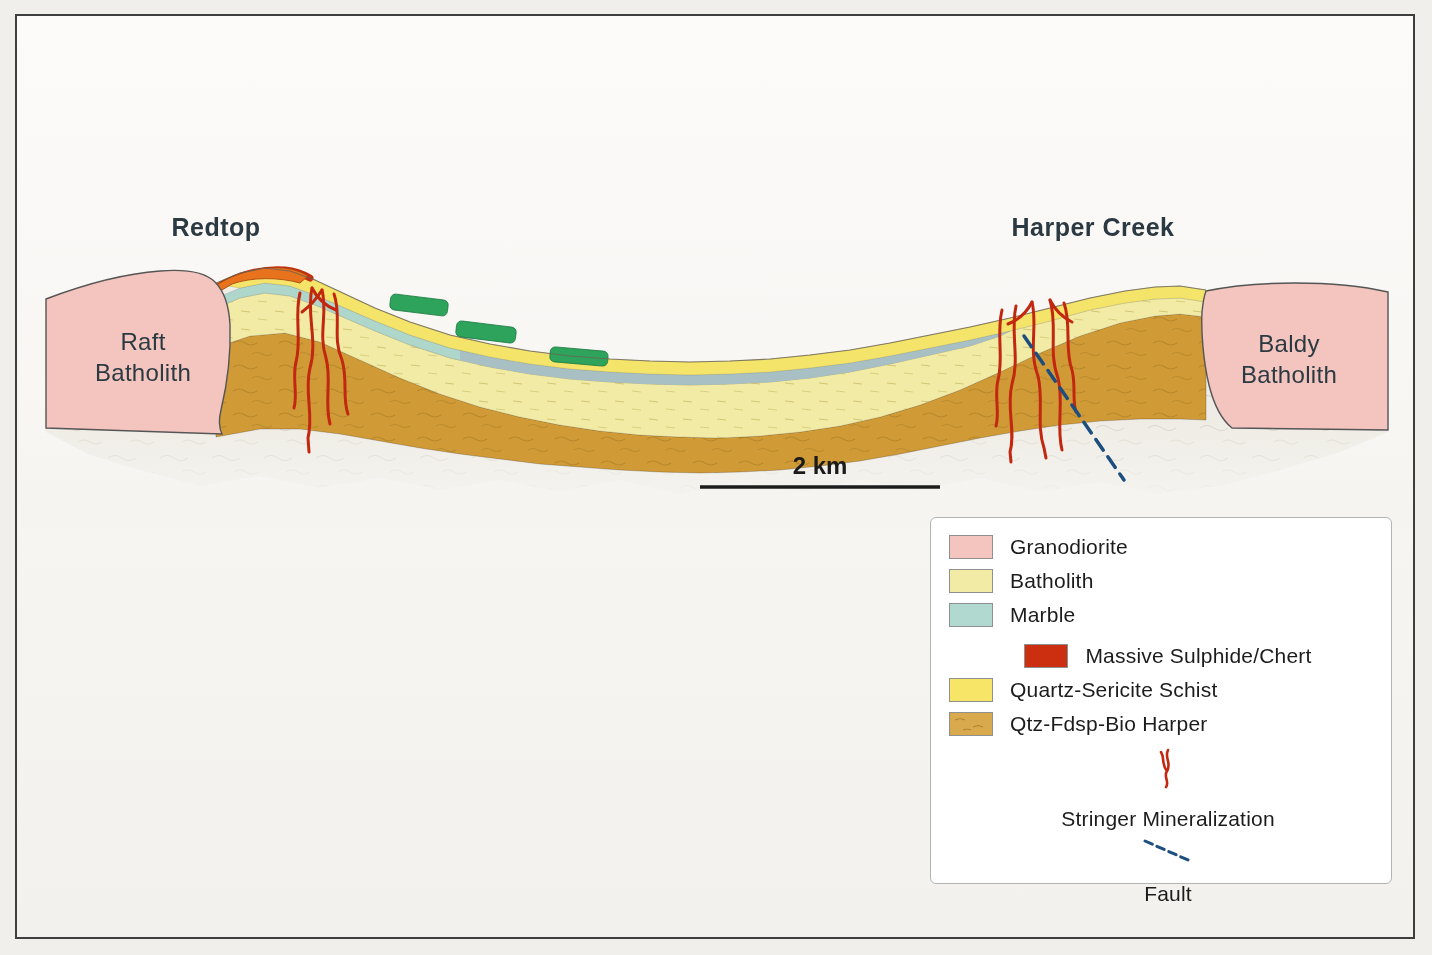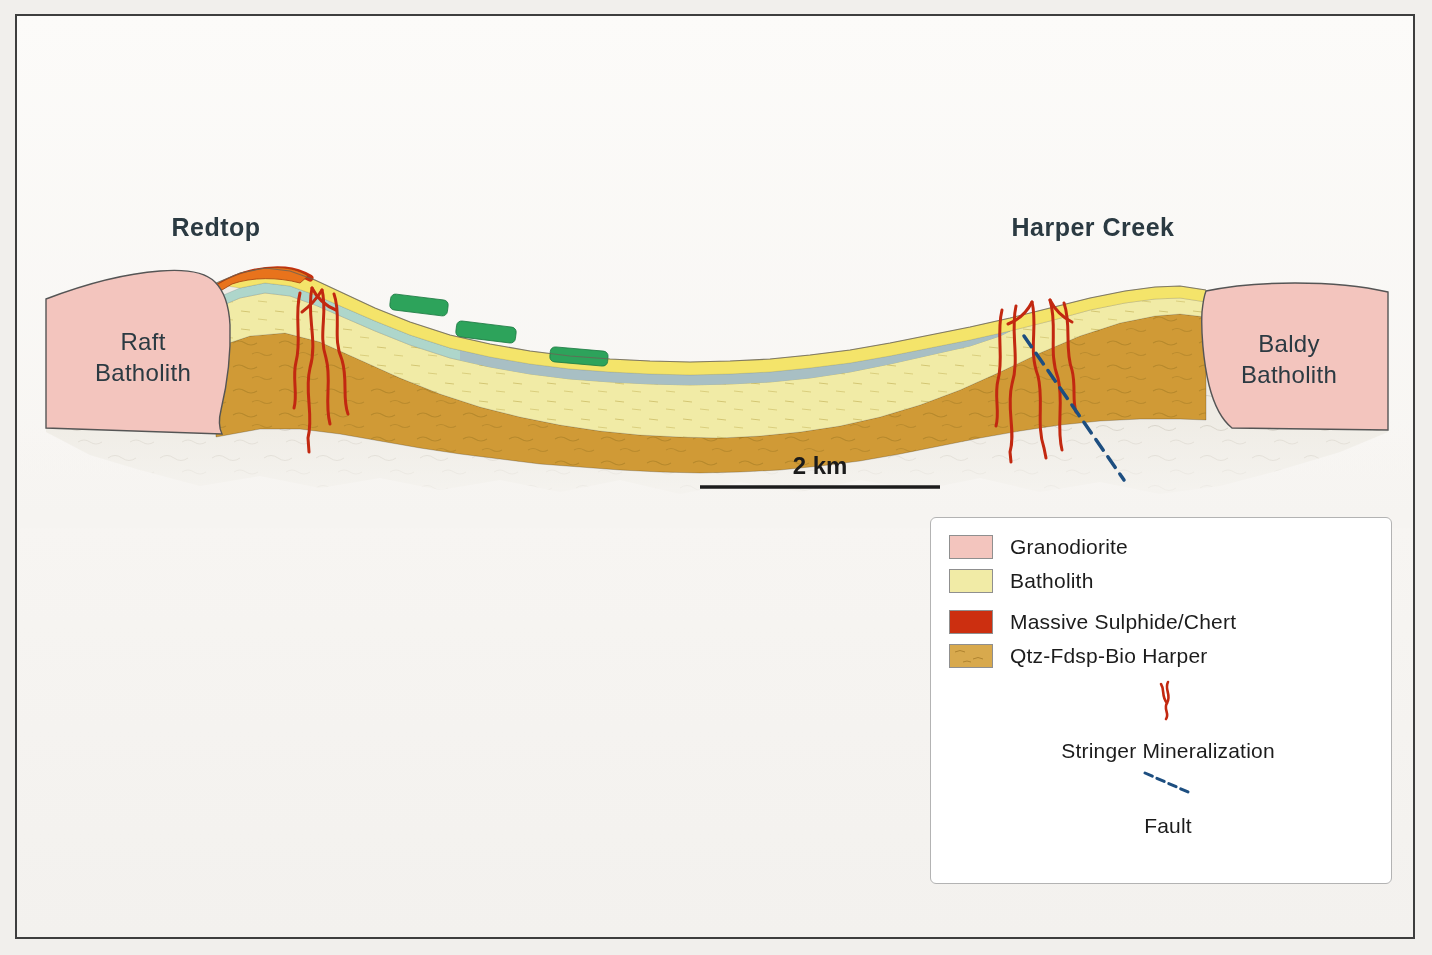--- a/index.html
+++ b/index.html
@@ -9,21 +9,21 @@
          border:2px solid #3e3e3e;}
   svg.section{position:absolute;left:0;top:0;}
   svg text{font-family:"Liberation Sans",sans-serif;}
   .t-site{font-size:25px;font-weight:600;fill:#2b3a42;letter-spacing:.5px;}
   .t-bath{font-size:24px;font-weight:500;fill:#2b3a42;letter-spacing:.3px;}
   .t-scale{font-size:24px;font-weight:700;fill:#1b1b1b;}
   .legend{position:absolute;left:930px;top:517px;width:462px;height:367px;box-sizing:border-box;
           background:#ffffff;border:1.5px solid #b3b3b3;border-radius:6px;padding:17px 4px 12px 18px;}
   .lg-row{display:flex;align-items:center;gap:17px;height:24px;margin-bottom:10px;}
   .lg-row span{font-size:21px;color:#1c1c1c;letter-spacing:.2px;white-space:nowrap;}
-  .lg-row.gap{margin-top:17px;}
+  .lg-row.gap{margin-top:17px;justify-content:center;}
   .lg-row.sym{height:auto;margin-top:10px;margin-bottom:4px;flex-direction:column;}
   .lg-row.sym.fault-row{margin-top:0;align-items:center;}
 </style>
 </head>
 <body>
 
 <div class="stage">
   <div class="frame"></div>
 
   <svg class="section" width="1432" height="955" viewBox="0 0 1432 955">
@@ -111,25 +111,37 @@
           <rect x="0.5" y="0.5" width="43" height="23" stroke="#8f8f8f" fill="#f3c5be"></rect>
         </svg>
       <span>Granodiorite</span>
     </div>
     <div class="lg-row">
       <svg width="44" height="24">
           <rect x="0.5" y="0.5" width="43" height="23" stroke="#8f8f8f" fill="#f1eba6"></rect>
         </svg>
       <span>Batholith</span>
     </div>
+    <div class="lg-row">
+      <svg width="44" height="24">
+          <rect x="0.5" y="0.5" width="43" height="23" stroke="#8f8f8f" fill="#b2d9cf"></rect>
+        </svg>
+      <span>Marble</span>
+    </div>
     <div class="lg-row gap">
       <svg width="44" height="24">
           <rect x="0.5" y="0.5" width="43" height="23" stroke="#8f8f8f" fill="#cc2f10"></rect>
         </svg>
       <span>Massive Sulphide/Chert</span>
+    </div>
+    <div class="lg-row">
+      <svg width="44" height="24">
+          <rect x="0.5" y="0.5" width="43" height="23" stroke="#8f8f8f" fill="#f6e566"></rect>
+        </svg>
+      <span>Quartz-Sericite Schist</span>
     </div>
     <div class="lg-row">
       <svg width="44" height="24">
         <rect x="0.5" y="0.5" width="43" height="23" stroke="#8f8f8f" fill="#d8a94d"></rect>
         <path d="M6,8 q5,-3 10,0 M24,15 q5,-3 10,0 M14,18 q4,-2 8,0" stroke="#a87c2a" fill="none" stroke-width="1" opacity="0.85"></path>
       </svg>
       <span>Qtz-Fdsp-Bio Harper</span>
     </div>
     <div class="lg-row sym">
       <svg width="44" height="44" viewBox="0 0 44 44">

